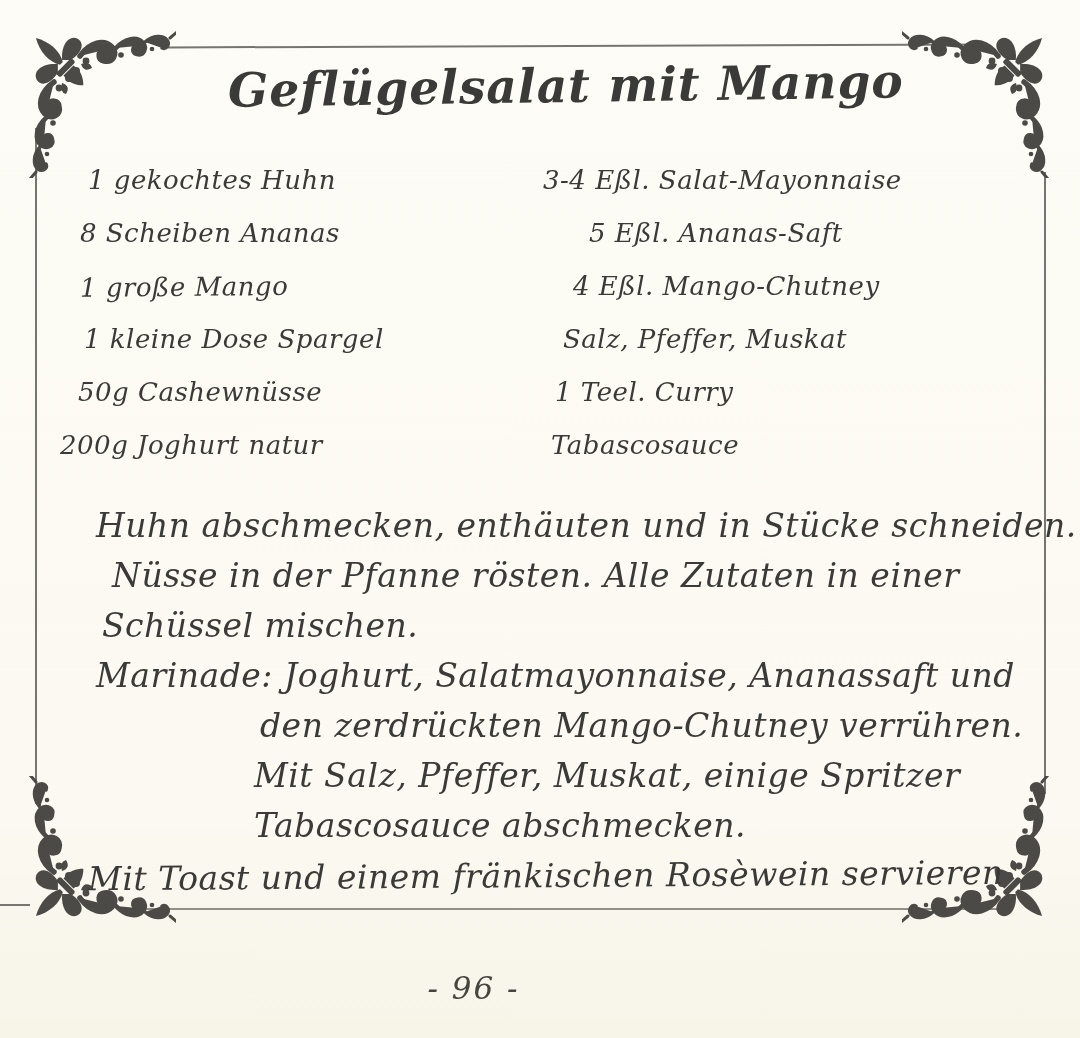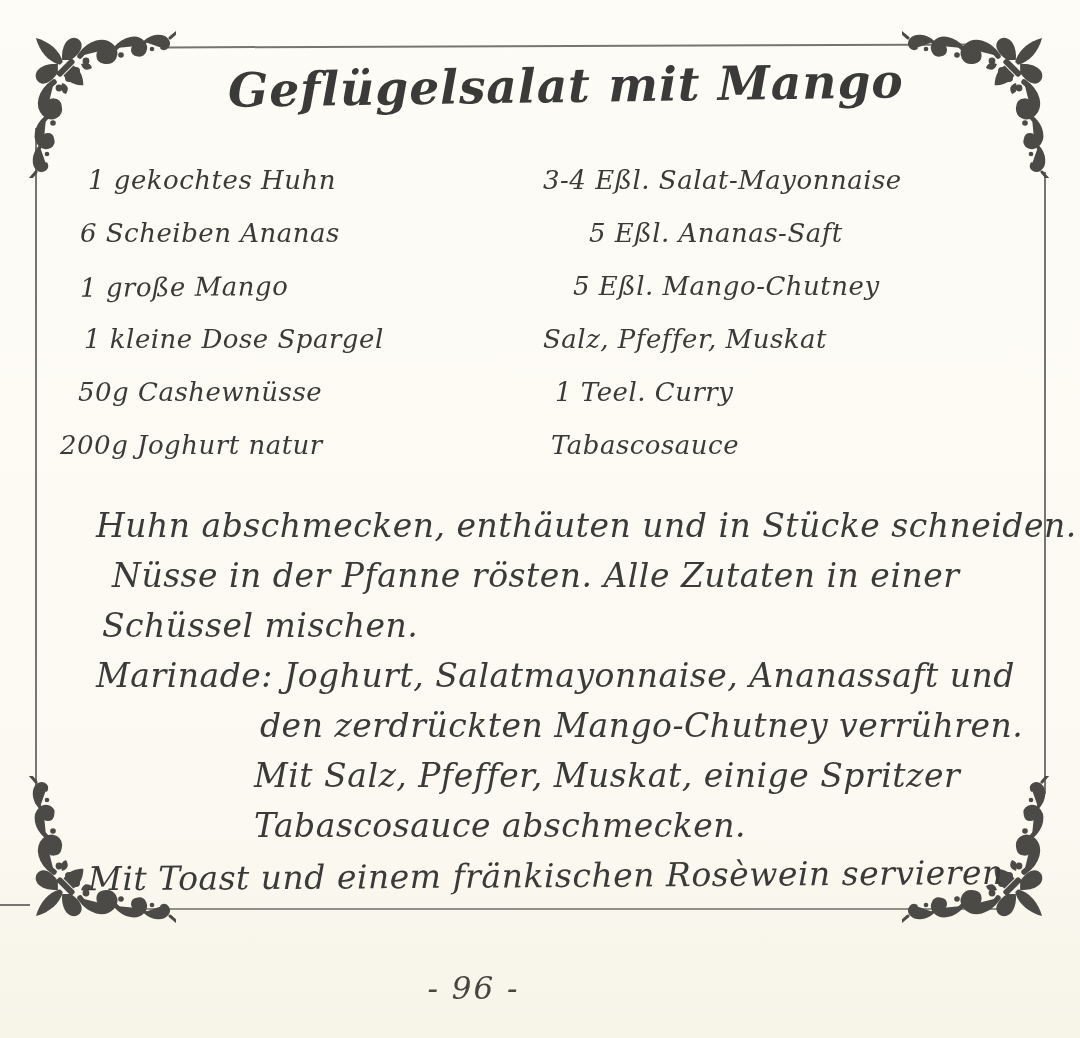--- a/index.html
+++ b/index.html
@@ -42,21 +42,21 @@
   .ing-row { height:53px; display:flex; align-items:center; }
   #ing-left  .ing-row:nth-child(1){ margin-left:30px; }
   #ing-left  .ing-row:nth-child(2){ margin-left:22px; }
   #ing-left  .ing-row:nth-child(3){ margin-left:22px; transform:rotate(-0.5deg); }
   #ing-left  .ing-row:nth-child(4){ margin-left:26px; }
   #ing-left  .ing-row:nth-child(5){ margin-left:20px; }
   #ing-left  .ing-row:nth-child(6){ margin-left:2px;  }
   #ing-right .ing-row:nth-child(1){ margin-left:0;  }
   #ing-right .ing-row:nth-child(2){ margin-left:46px; }
   #ing-right .ing-row:nth-child(3){ margin-left:30px; }
-  #ing-right .ing-row:nth-child(4){ }
+  #ing-right .ing-row:nth-child(4){ margin-left:20px; }
   #ing-right .ing-row:nth-child(5){ margin-left:12px; }
   #ing-right .ing-row:nth-child(6){ margin-left:8px;text-align:right; }
   
   #instructions { position:absolute; left:88px; top:500px; font-size:33px; width:950px; }
   .instr-line { height:50px; display:flex; align-items:center; }
   .instr-line:nth-child(1){ margin-left:8px; }
   .instr-line:nth-child(2){ margin-left:24px; }
   .instr-line:nth-child(3){ margin-left:14px; }
   .instr-line:nth-child(4){ margin-left:8px; }
   .instr-line:nth-child(5){ margin-left:172px; }
@@ -129,31 +129,31 @@
 <div class="ornament" id="orn-br">
   <svg width="152" height="152" viewBox="0 0 152 152">
       <use href="#corner-orn"></use>
     </svg>
 </div>
 
 <h1 id="title" class="hand">Geflügelsalat mit Mango</h1>
 
 <div class="ing-col" id="ing-left">
   <div class="ing-row hand">1 gekochtes Huhn</div>
-  <div class="ing-row hand">6 Scheiben Ananas</div>
+  <div class="ing-row hand">8 Scheiben Ananas</div>
   <div class="ing-row hand">1 große Mango</div>
   <div class="ing-row hand">1 kleine Dose Spargel</div>
   <div class="ing-row hand">50g  Cashewnüsse</div>
   <div class="ing-row hand">200g  Joghurt natur</div>
 </div>
 
 <div class="ing-col" id="ing-right">
   <div class="ing-row hand">3-4 Eßl.  Salat-Mayonnaise</div>
   <div class="ing-row hand">5 Eßl.  Ananas-Saft</div>
-  <div class="ing-row hand">5 Eßl.  Mango-Chutney</div>
+  <div class="ing-row hand">4 Eßl.  Mango-Chutney</div>
   <div class="ing-row hand">Salz, Pfeffer, Muskat</div>
   <div class="ing-row hand">1 Teel. Curry</div>
   <div class="ing-row hand">Tabascosauce</div>
 </div>
 
 <div id="instructions">
   <div class="instr-line hand">Huhn abschmecken, enthäuten und in Stücke schneiden.</div>
   <div class="instr-line hand">Nüsse in der Pfanne rösten. Alle Zutaten in einer</div>
   <div class="instr-line hand">Schüssel mischen.</div>
   <div class="instr-line hand">Marinade: Joghurt, Salatmayonnaise, Ananassaft und</div>

